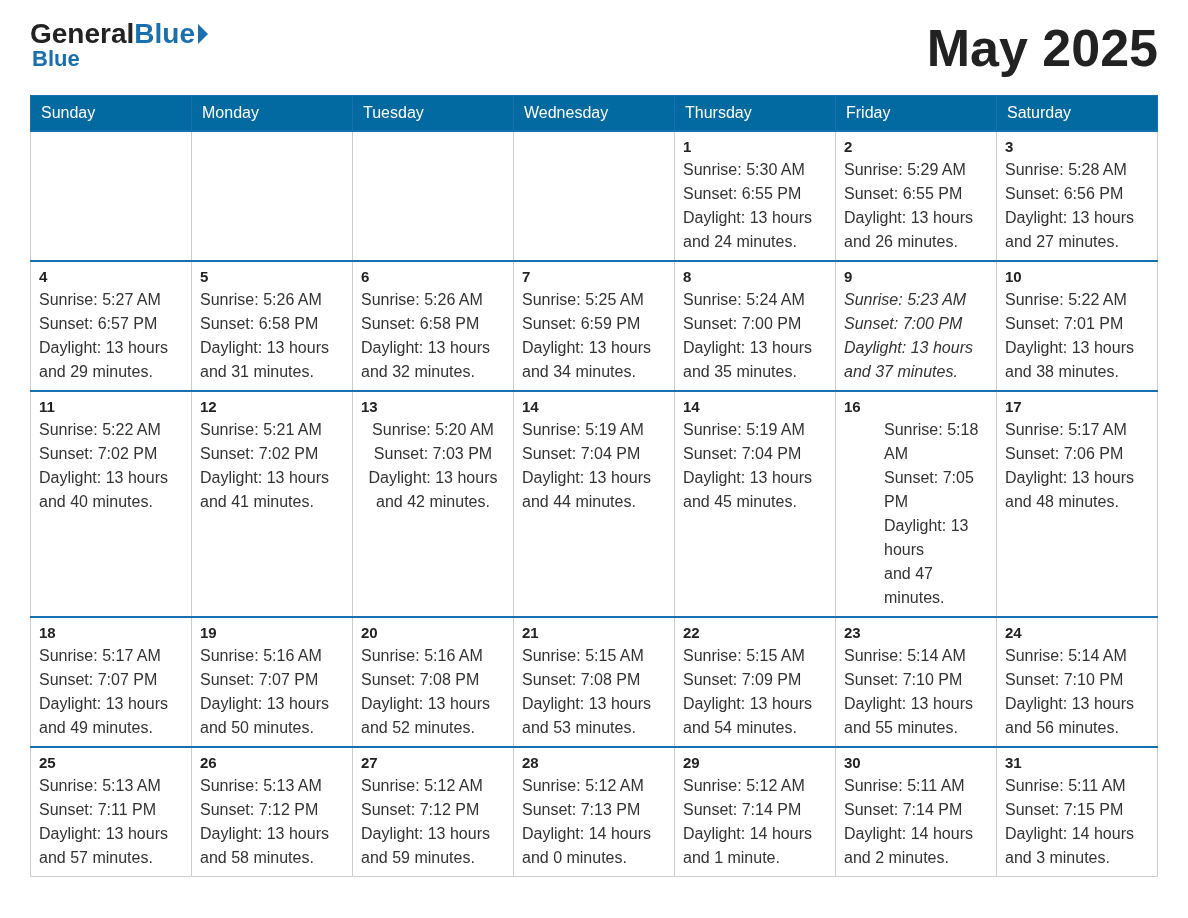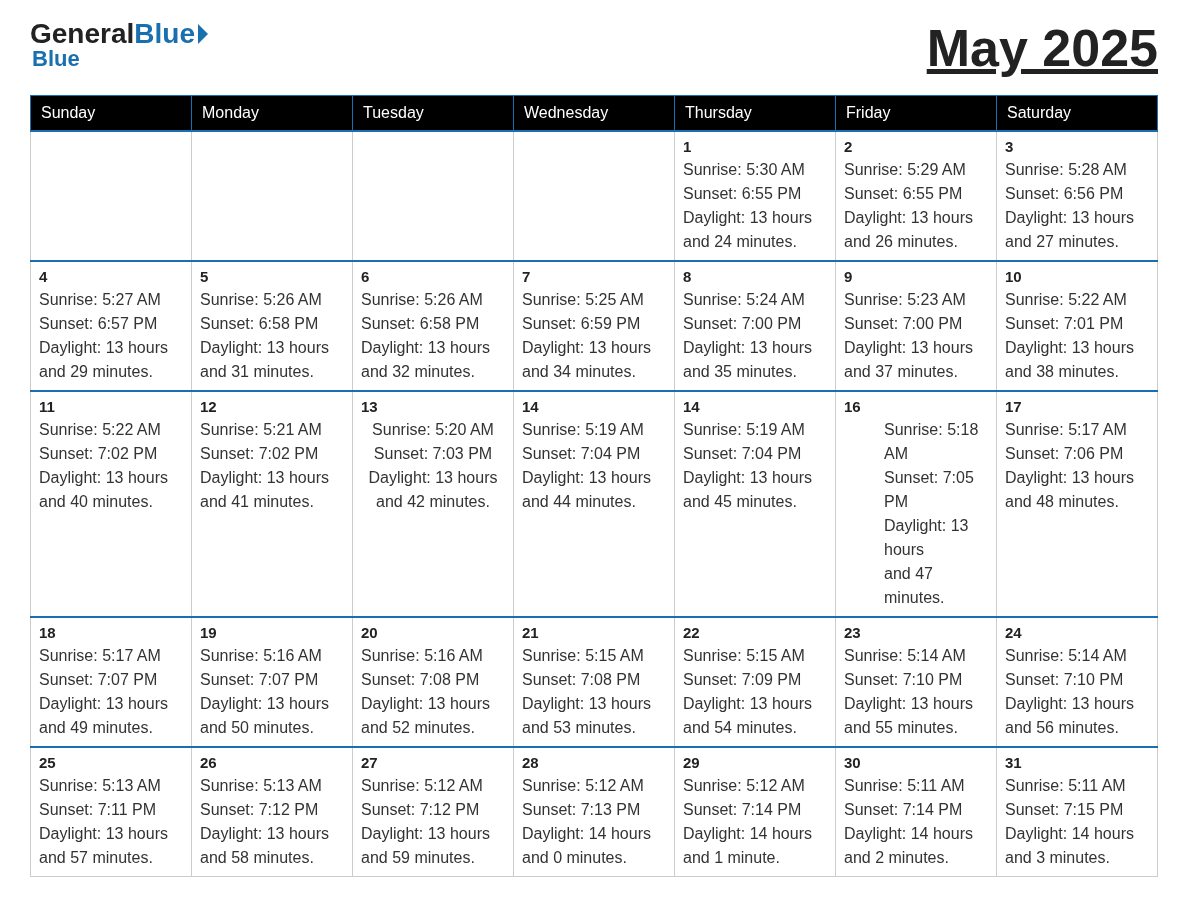--- a/index.html
+++ b/index.html
@@ -45,40 +45,39 @@
     }
     .logo-sub {
       color: #1a6faf;
       font-size: 22px;
       font-weight: bold;
       margin-top: -2px;
       margin-left: 2px;
     }
     .title-area {
       text-align: left;
-      text-decoration: underline;
     }
     .month-title {
       font-size: 52px;
       font-weight: bold;
       color: #222;
       line-height: 1.1;
     }
     .location-title {
       font-size: 22px;
       color: #222;
       font-weight: normal;
     }
     .calendar {
       width: 100%;
       border-collapse: collapse;
       border: 1px solid #ccc;
     }
     .calendar th {
-      background: #000000;
+      background: #0369a1;
       color: #fff;
       text-align: left;
       padding: 8px 10px;
       font-size: 16px;
       font-weight: normal;
       border: 1px solid #1a6faf;
     }
     .calendar td {
       vertical-align: top;
       border: 1px solid #ccc;
@@ -197,21 +196,21 @@
         </td>
         <td>
           <span class="day-num">8</span>
           <div class="day-info" style="white-space: pre-line;">Sunrise: 5:24 AM
 Sunset: 7:00 PM
 Daylight: 13 hours
 and 35 minutes.</div>
         </td>
         <td>
           <span class="day-num">9</span>
-          <div class="day-info" style="white-space: pre-line;">Sunrise: 5:23 AM
+          <div class="day-info" style="white-space: pre-line; font-style: italic;">Sunrise: 5:23 AM
 Sunset: 7:00 PM
 Daylight: 13 hours
 and 37 minutes.</div>
         </td>
         <td>
           <span class="day-num">10</span>
           <div class="day-info" style="white-space: pre-line;">Sunrise: 5:22 AM
 Sunset: 7:01 PM
 Daylight: 13 hours
 and 38 minutes.</div>

